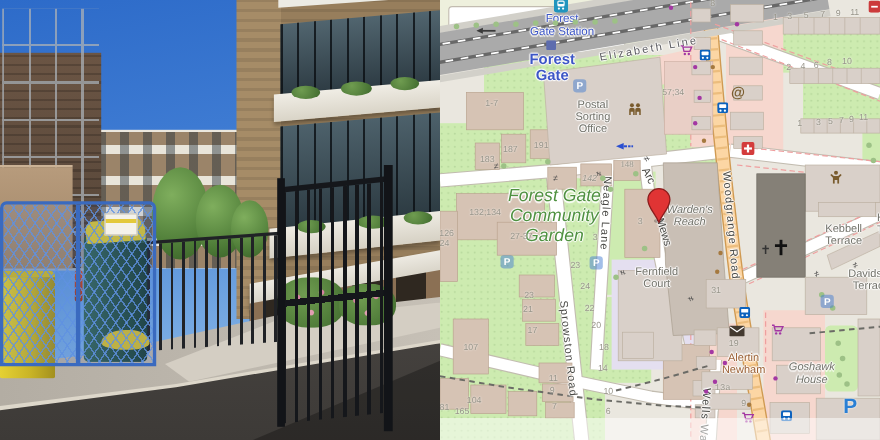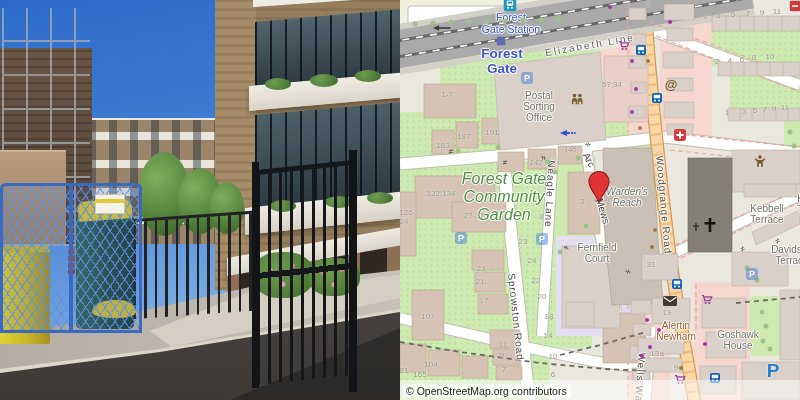--- a/index.html
+++ b/index.html
@@ -335,21 +335,21 @@
         <div class="mlab street-label" style="left: 203px; top: 211px; transform: translate(-50%, -50%) rotate(73deg);">Mews</div>
         <div class="mlab station-label" style="left: 111px; top: 24px; transform: translate(-50%, -50%);">Forest<br>Gate Station</div>
         <div class="mlab place-label" style="left: 102px; top: 61px; transform: translate(-50%, -50%);">Forest<br>Gate</div>
         <div class="mlab building-label" style="left: 139px; top: 107px; transform: translate(-50%, -50%);">Postal<br>Sorting<br>Office</div>
         <div class="mlab garden-label" style="left: 104px; top: 197px; transform: translate(-50%, -50%);">Forest Gate<br>Community<br>Garden</div>
         <div class="mlab building-label italic" style="left: 227px; top: 197px; transform: translate(-50%, -50%);">Warden's<br>Reach</div>
         <div class="mlab building-label" style="left: 197px; top: 253px; transform: translate(-50%, -50%);">Fernfield<br>Court</div>
         <div class="mlab building-label" style="left: 367px; top: 214px; transform: translate(-50%, -50%);">Kebbell<br>Terrace</div>
         <div class="mlab building-label" style="left: 414px; top: 204px; transform: translate(-50%, -50%);">Kebbell<br>Terrace</div>
         <div class="mlab building-label" style="left: 392px; top: 255px; transform: translate(-50%, -50%);">Davidson<br>Terrace</div>
-        <div class="mlab building-label" style="left: 338px; top: 340px; transform: translate(-50%, -50%);">Goshawk<br>House</div>
+        <div class="mlab building-label" style="left: 338px; top: 340px; transform: translate(-50%, -50%); font-style: italic;">Goshawk<br>House</div>
         <div class="mlab amenity-label" style="left: 276px; top: 331px; transform: translate(-50%, -50%);">Alertin<br>Newham</div>
         <div class="mlab house-number" style="left: 47px; top: 95px; transform: translate(-50%, -50%);">1-7</div>
         <div class="mlab house-number" style="left: 43px; top: 146px; transform: translate(-50%, -50%);">183</div>
         <div class="mlab house-number" style="left: 64px; top: 137px; transform: translate(-50%, -50%);">187</div>
         <div class="mlab house-number" style="left: 92px; top: 133px; transform: translate(-50%, -50%);">191</div>
         <div class="mlab house-number" style="left: 212px; top: 85px; transform: translate(-50%, -50%);">57;34</div>
         <div class="mlab house-number" style="left: 248px; top: 4px; transform: translate(-50%, -50%);">8</div>
         <div class="mlab house-number" style="left: 305px; top: 17px; transform: translate(-50%, -50%);">1</div>
         <div class="mlab house-number" style="left: 318px; top: 16px; transform: translate(-50%, -50%);">3</div>
         <div class="mlab house-number" style="left: 333px; top: 15px; transform: translate(-50%, -50%);">5</div>
@@ -573,20 +573,19 @@
           </svg>
         </div>
         <div class="micon icon-redpoi" style="left: 395px; top: 6px; transform: translate(-50%, -50%);">
           <svg width="11" height="11">
             <rect width="11" height="11" rx="2.5" fill="#cc3b3b"></rect>
             <rect x="2.5" y="4.8" width="6" height="1.6" fill="#fff"></rect>
           </svg>
         </div>
       </div>
     <div class="bottom-fade"></div>
-    <div class="attribution">© OpenStreetMap.org contributors</div>
 
     <svg class="pin" width="26" height="34" viewBox="0 0 26 34">
       <ellipse cx="13" cy="31.8" rx="4.5" ry="1.7" fill="rgba(0,0,0,0.25)"></ellipse>
       <path d="M13,33 C9,24 3,19.5 3,12.5 A10,10 0 1 1 23,12.5 C23,19.5 17,24 13,33 Z" fill="#e03434" stroke="#8c1d1d" stroke-width="1.2"></path>
     </svg>
   </div>
 </div>
 
 </body></html>

